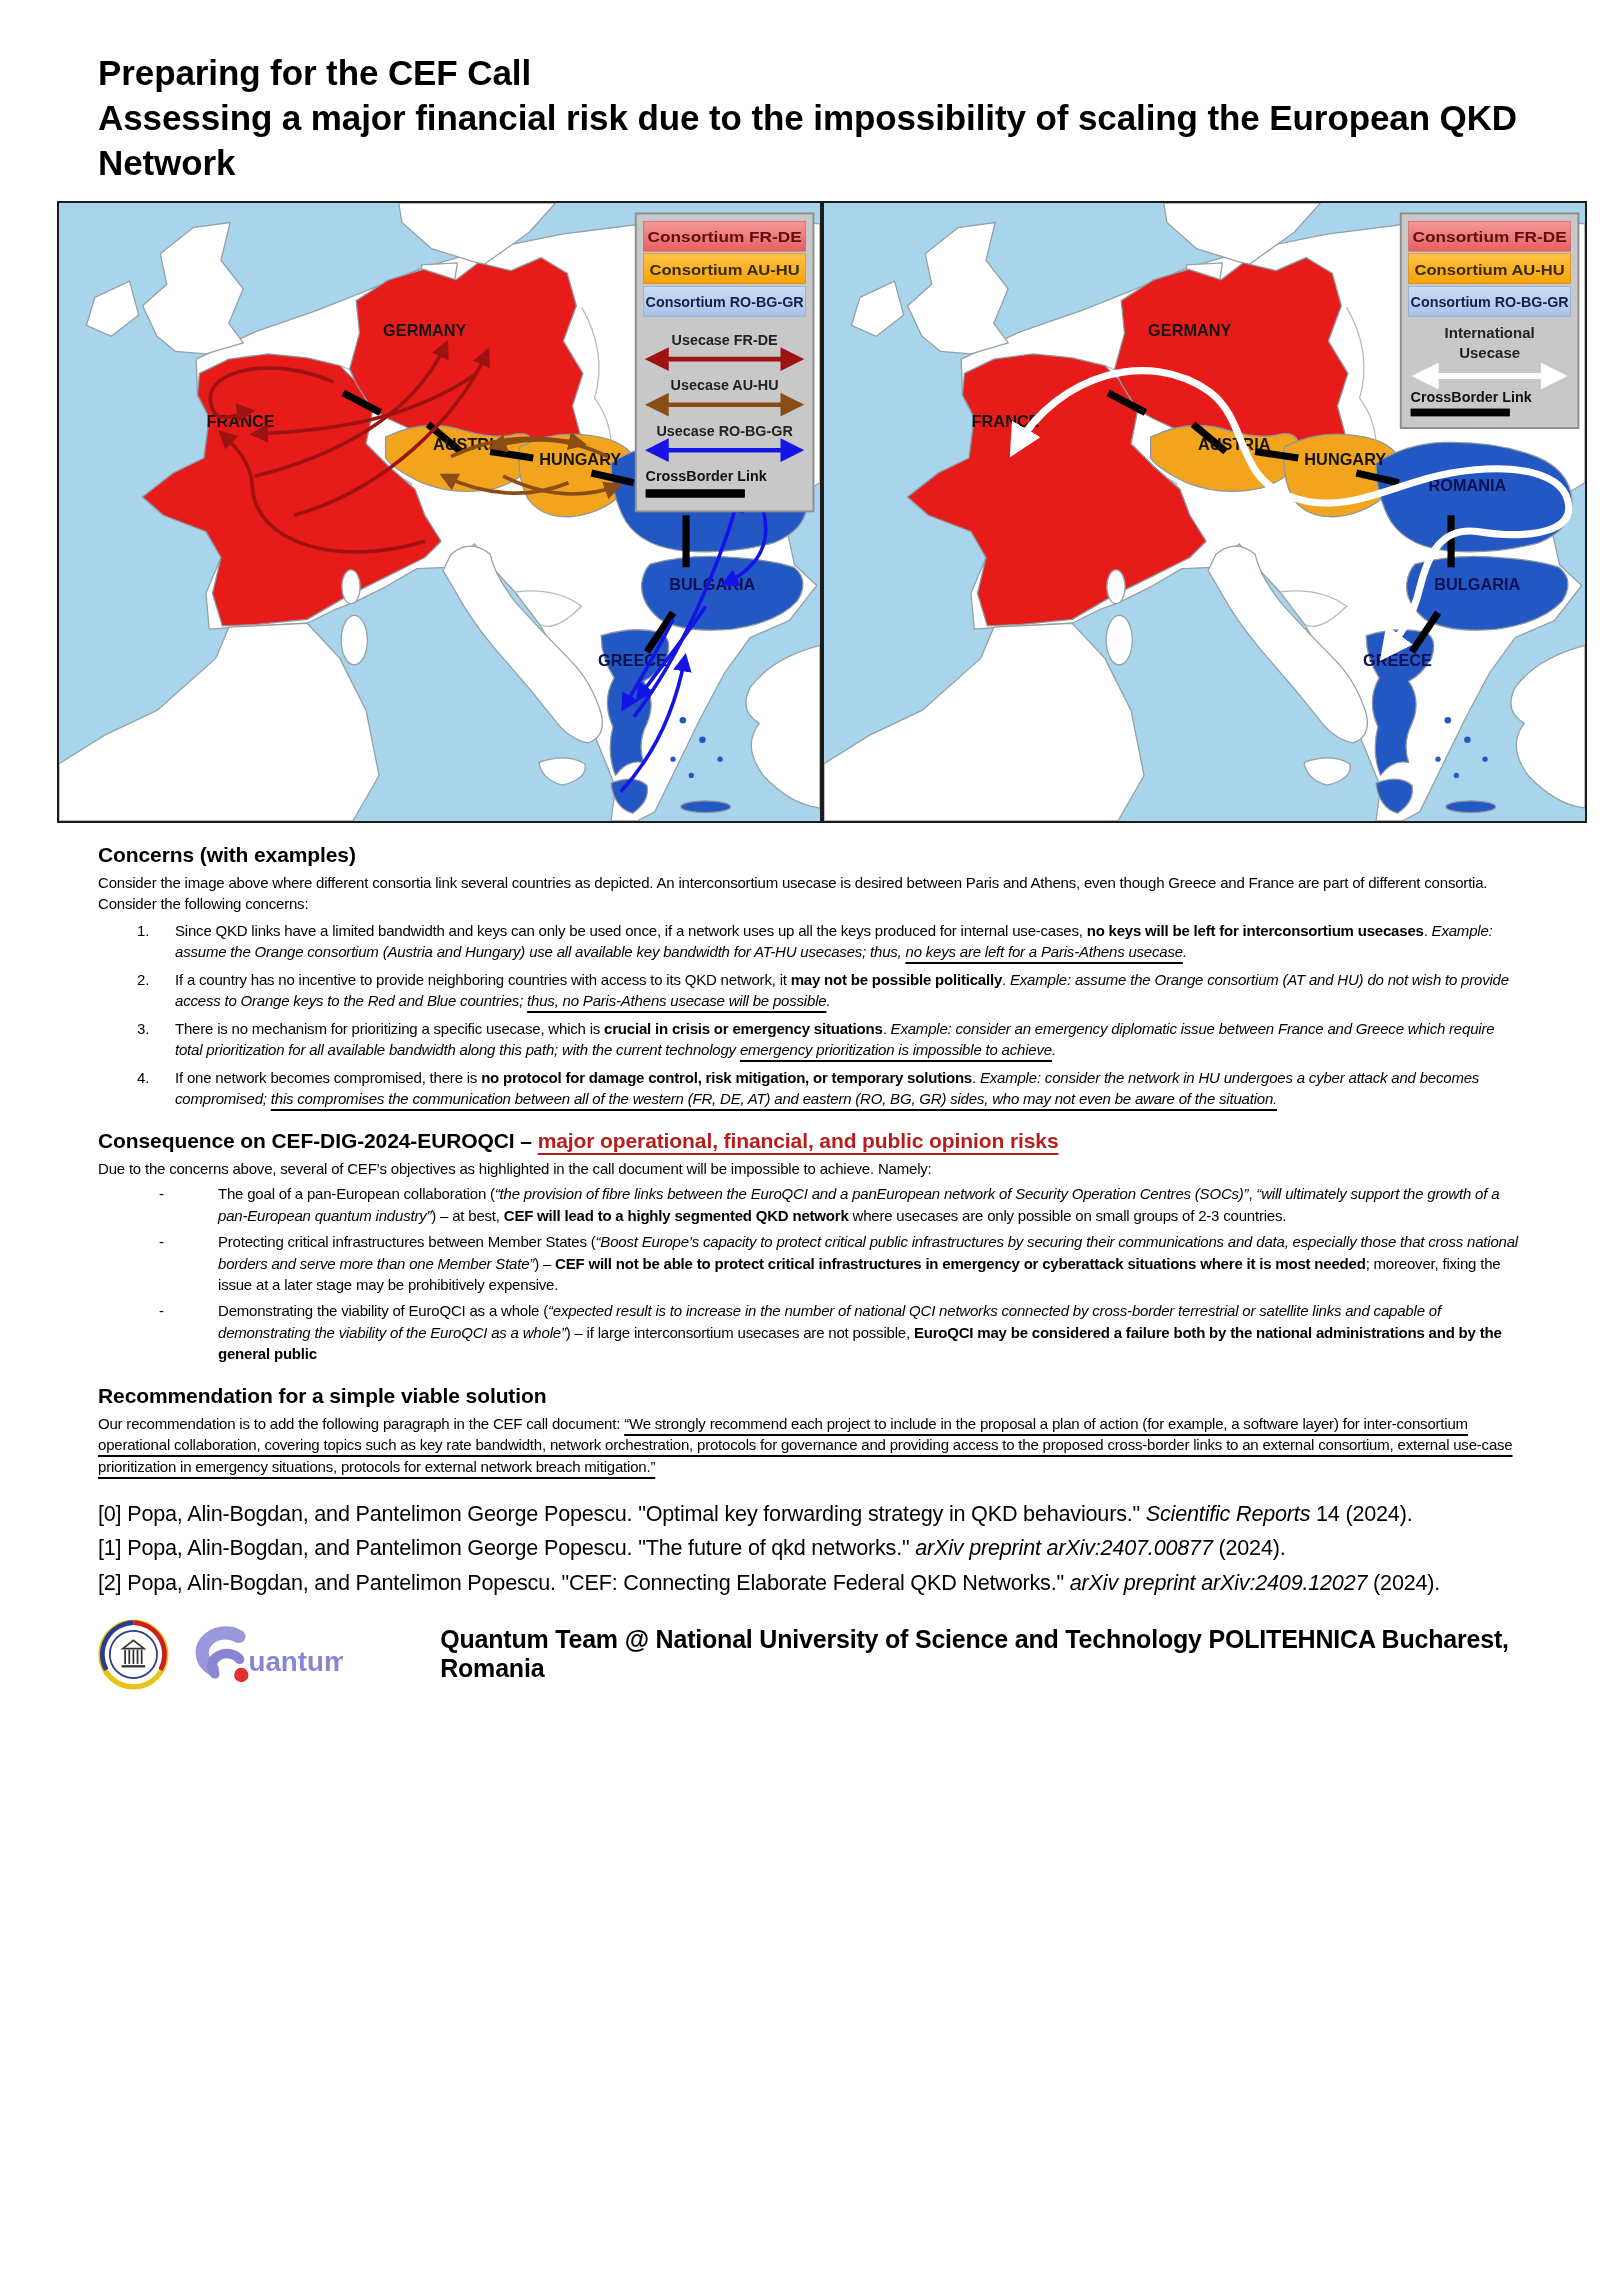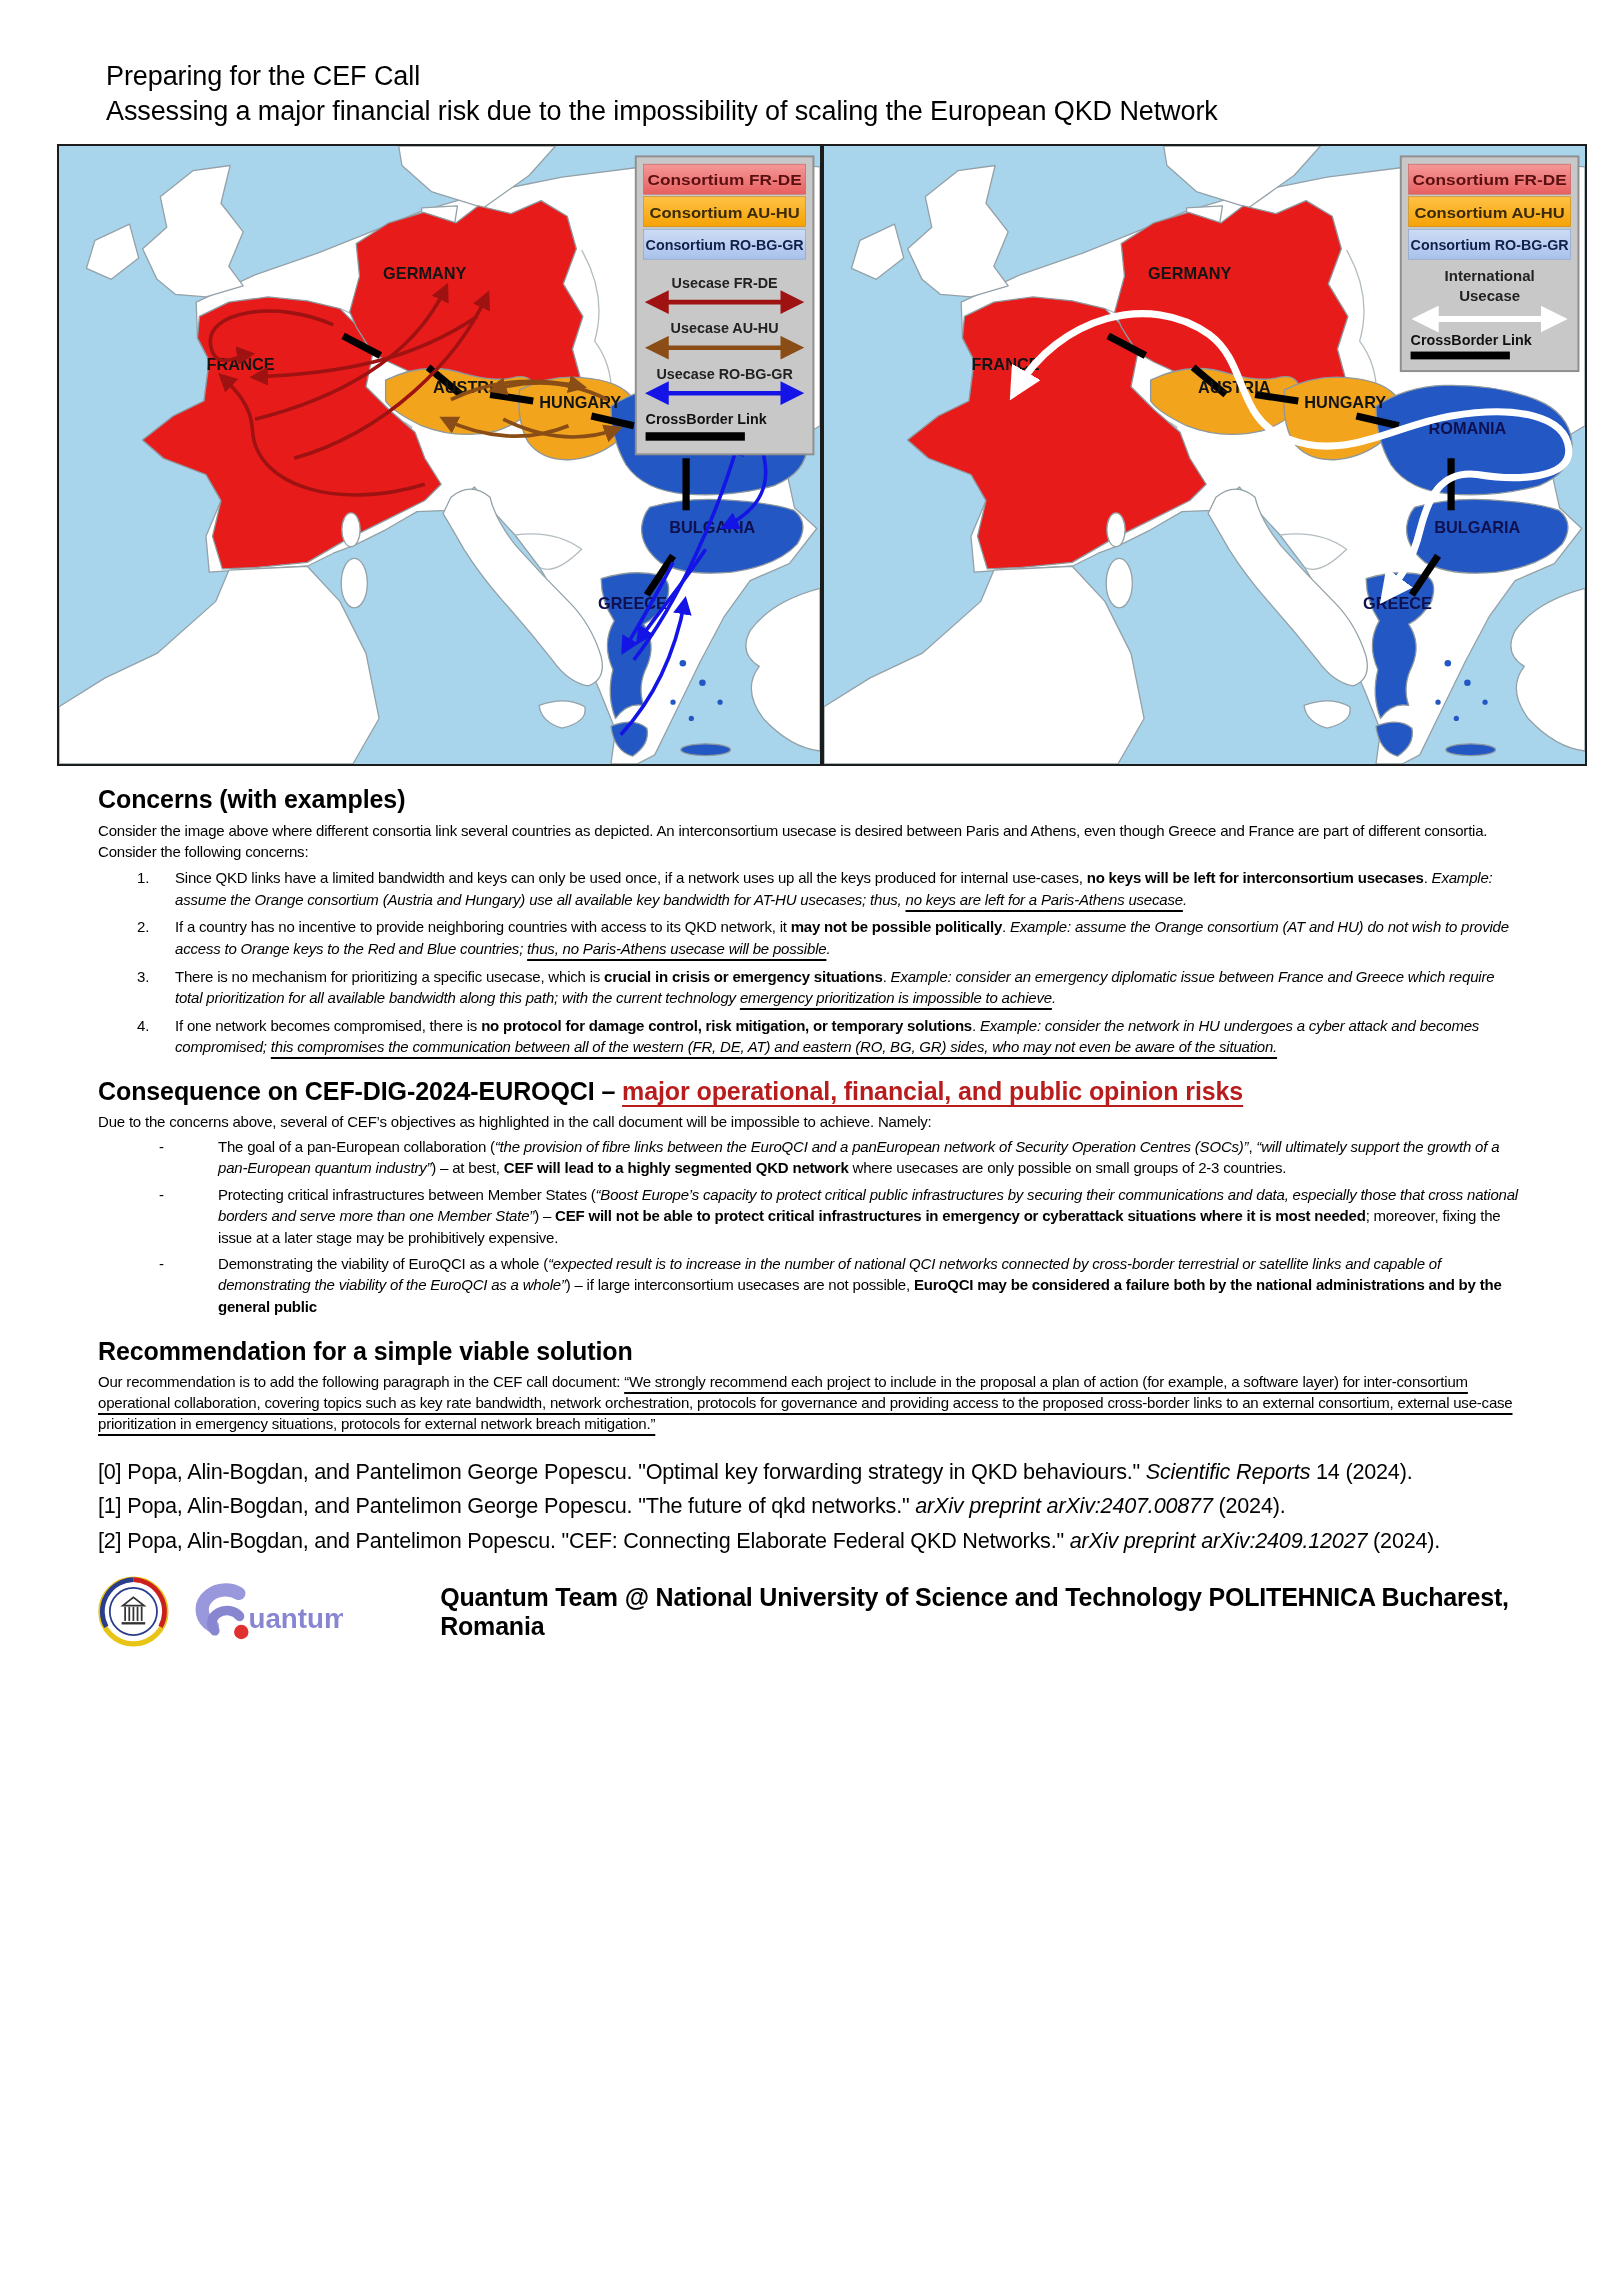--- a/index.html
+++ b/index.html
@@ -1,26 +1,26 @@
 <!DOCTYPE html>
 <html style="font-size:10.5px"><head>
 <meta charset="utf-8">
 <style>
   html,body{margin:0;padding:0;background:#ffffff;}
   body{
     width:1623px;height:2295px;overflow:hidden;position:relative;
     font-family:"Liberation Sans","DejaVu Sans",sans-serif;color:#000;
   }
   .page{padding:51px 98px 0 98px;}
-  h1{font-size:27px;line-height:1.28;margin:8px;font-weight:400;letter-spacing:-0.1px;}
+  h1{font-size:35px;line-height:1.28;margin:0;font-weight:700;letter-spacing:-0.1px;}
   .maps{display:flex;margin:15.7px 0 0 -41px;width:1559px;}
   .map-fig{margin:0;border:2.6px solid #1c1c1c;background:#a9d5ec;}
   .map-fig + .map-fig{border-left:2px solid #1c1c1c;}
   .map-fig svg{display:block;}
-  h2{font-size:25px;margin:19.6px 0 5.2px 0;font-weight:700;letter-spacing:-0.1px;}
+  h2{font-size:21px;margin:19.6px 0 5.2px 0;font-weight:700;letter-spacing:-0.1px;}
   p,li{font-size:15px;line-height:1.42;letter-spacing:-0.2px;}
   p{margin:0 0 2.6px 0;}
   ol.num{list-style:none;counter-reset:n;margin:5.2px 0 3.9px 0;padding:0;}
   ol.num li{counter-increment:n;position:relative;padding-left:77px;margin-bottom:6.5px;}
   ol.num li::before{content:counter(n) ".";position:absolute;left:39px;top:0;}
   ul.dash{list-style:none;margin:3.9px 0 2.6px 0;padding:0;}
   ul.dash li{position:relative;padding-left:120px;margin-bottom:5.2px;}
   ul.dash li::before{content:"-";position:absolute;left:61px;top:0;}
   .b{font-weight:700;text-align:center;}
   .it{font-style:italic;}

